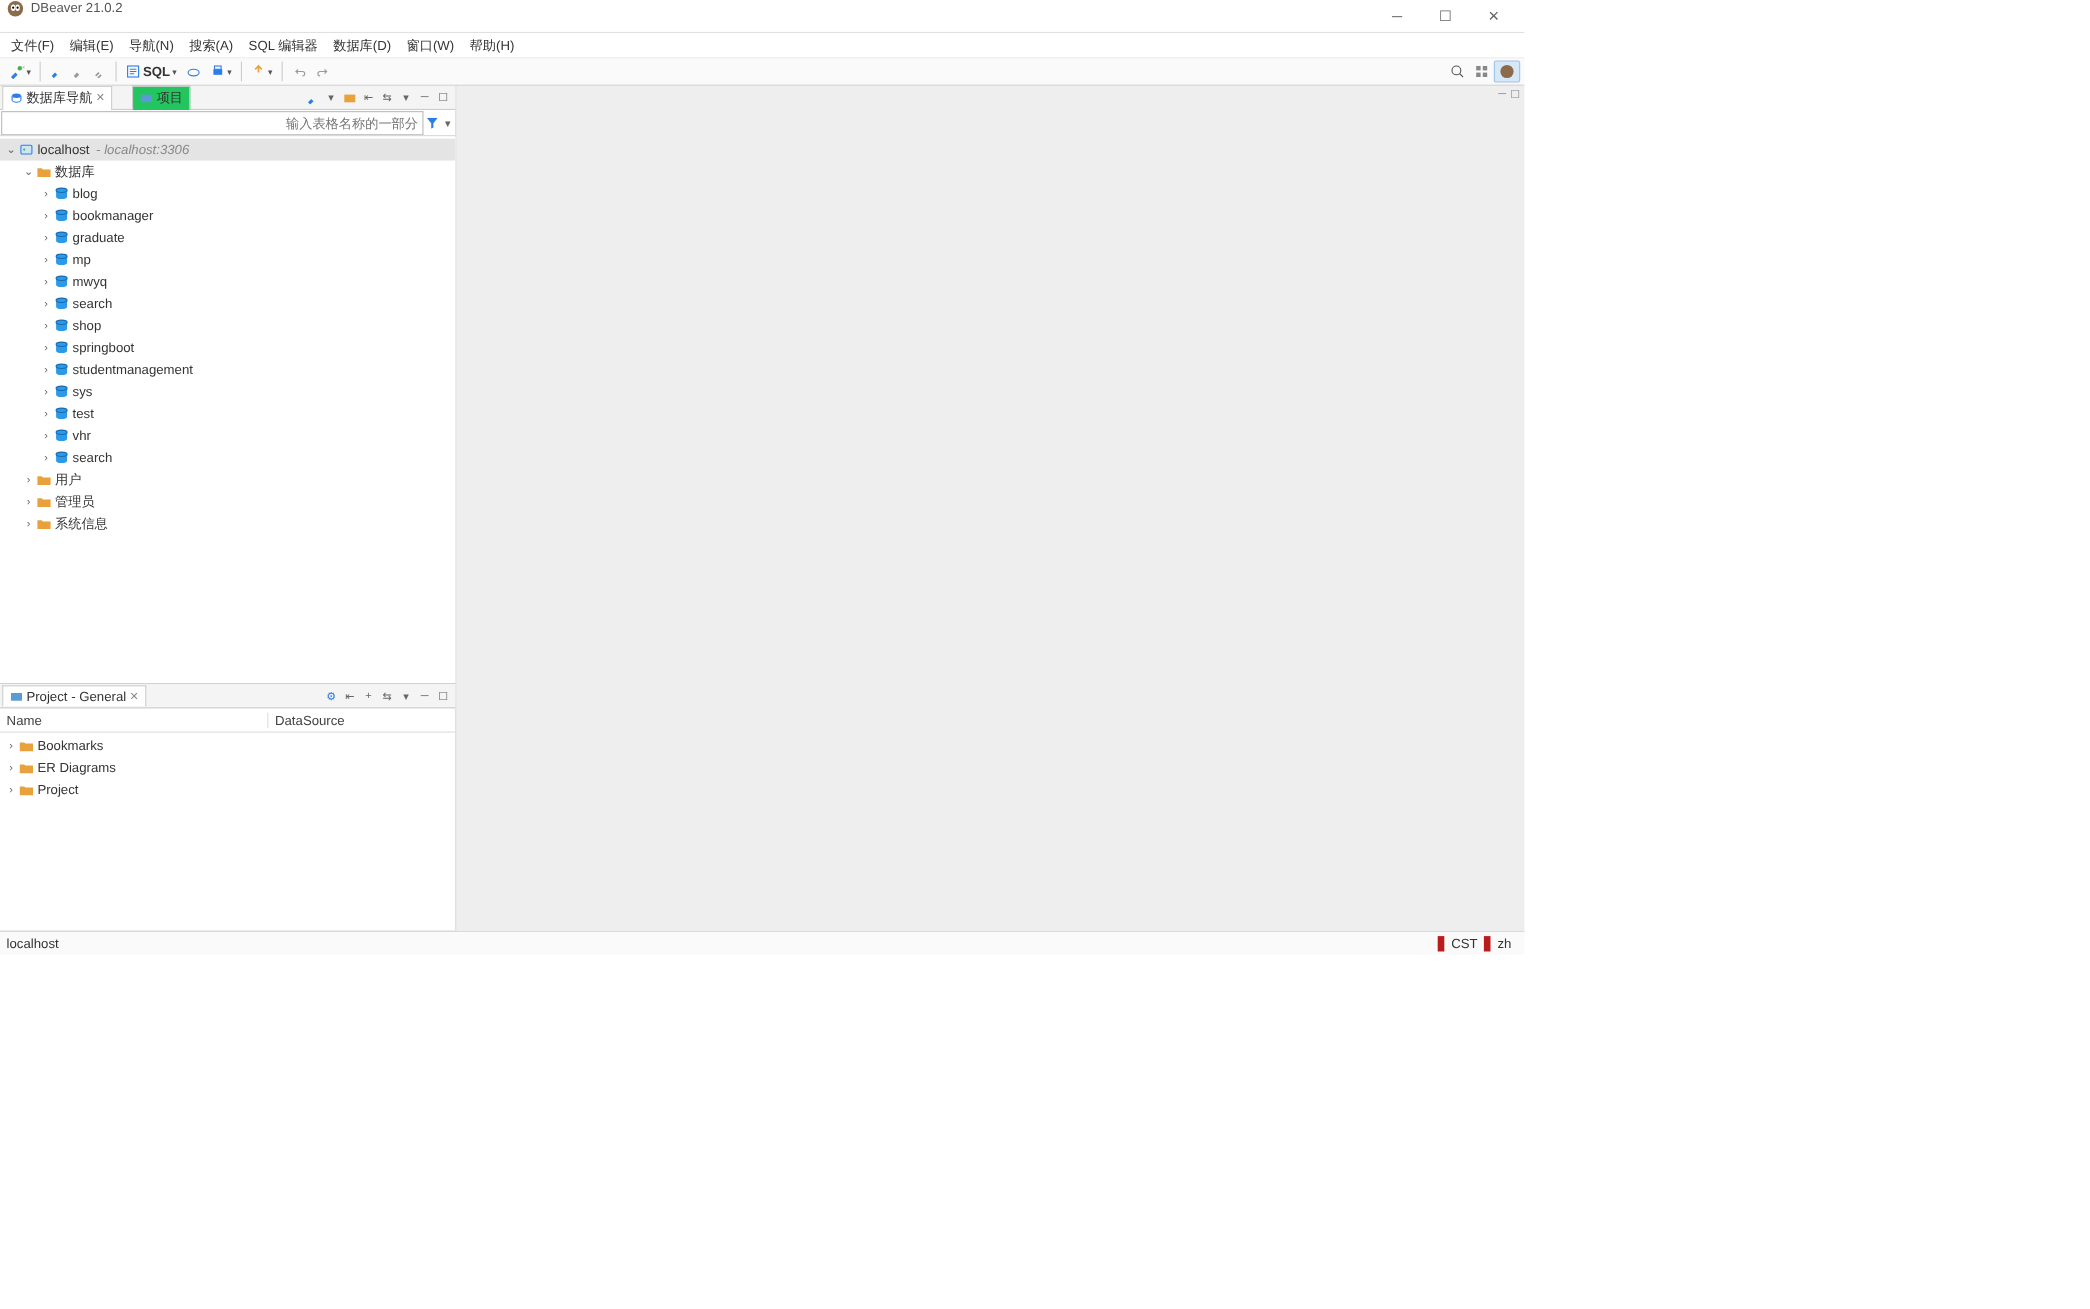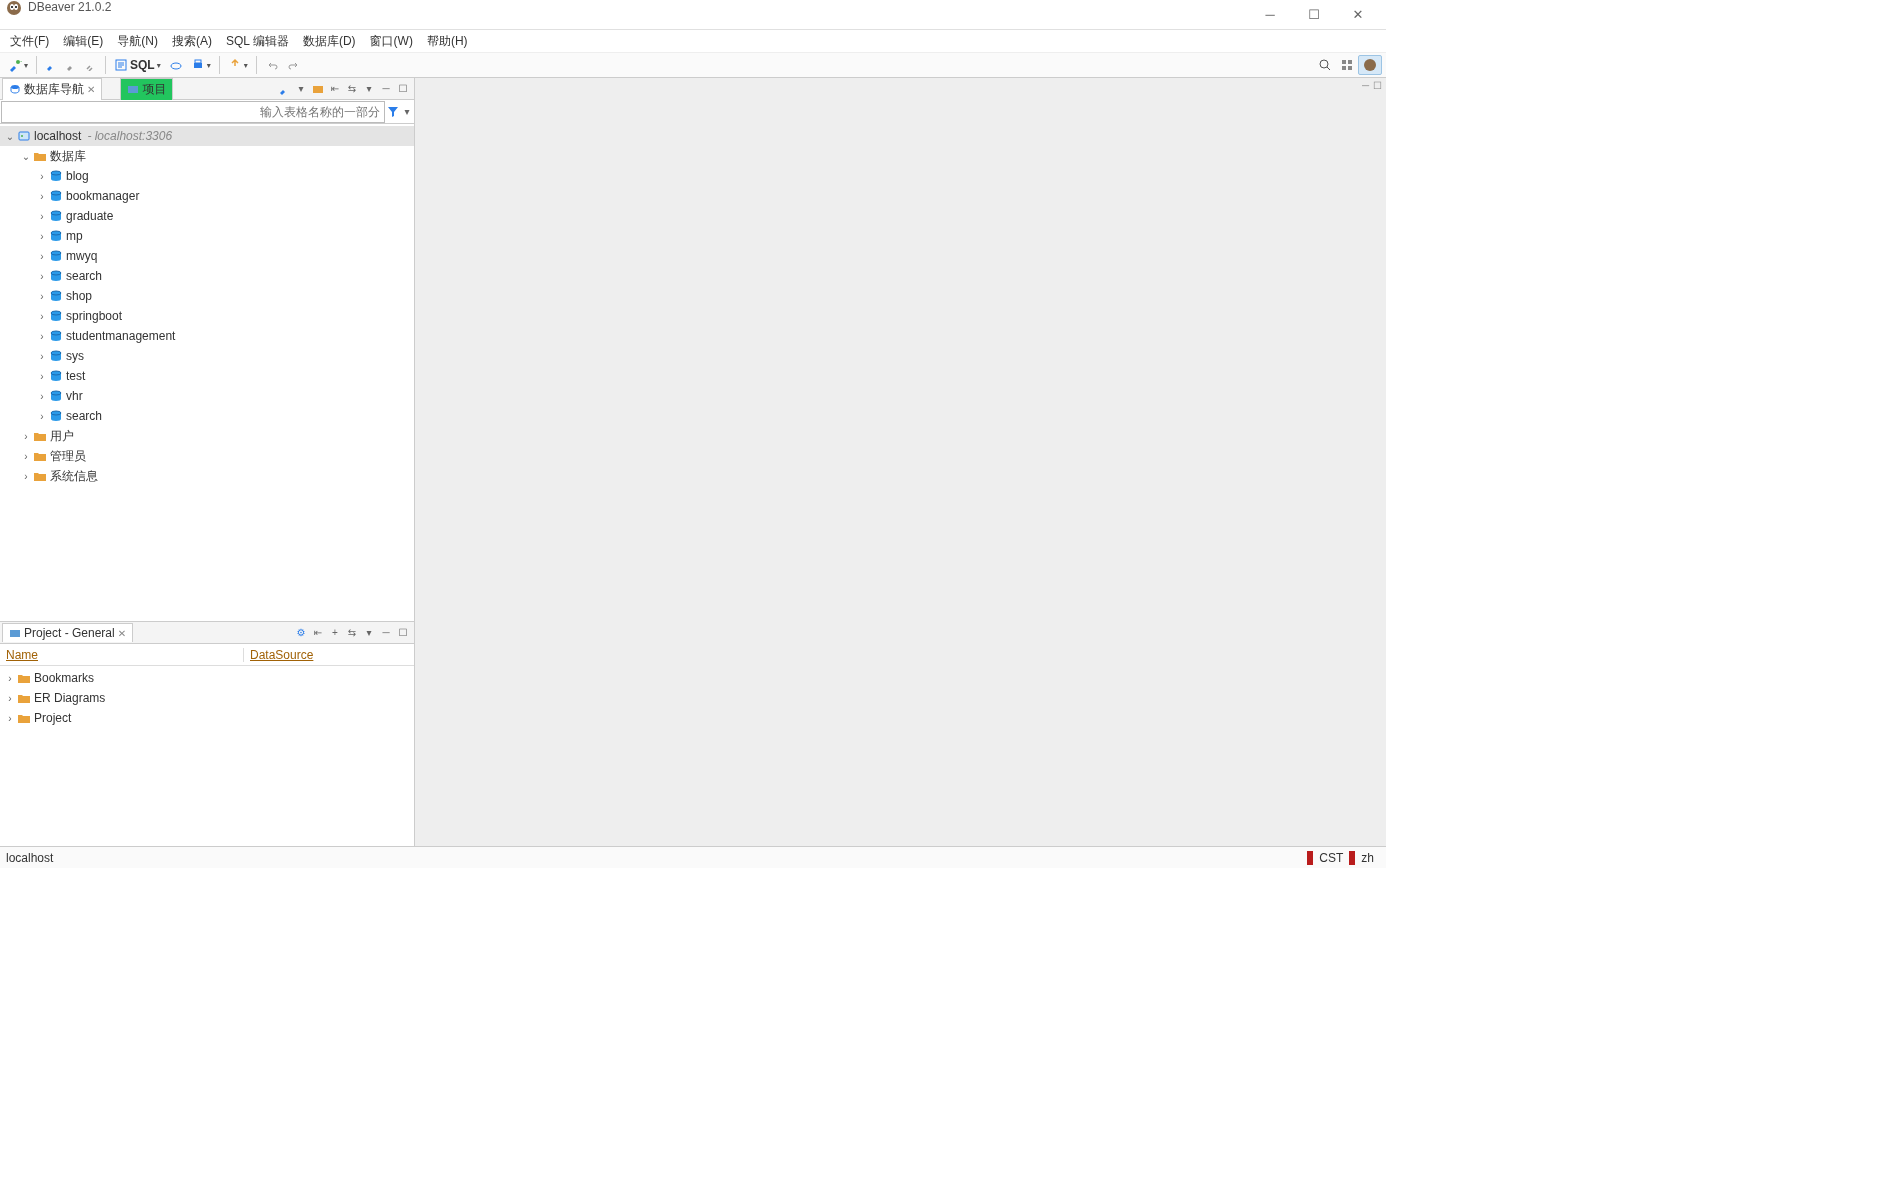--- a/index.html
+++ b/index.html
@@ -28,21 +28,21 @@
 .filterrow .fbtn { width: 14px; display: flex; justify-content: center; color: #666; font-size: 10px; }
 .tree { flex: 1; overflow: auto; padding: 2px 0; background: #fff; }
 .trow { display: flex; align-items: center; height: 20px; padding-left: 4px; white-space: nowrap; cursor: default; }
 .trow.sel { background: #e4e4e4; }
 .trow .arrow { width: 12px; font-size: 10px; color: #666; text-align: center; }
 .trow .ticon { width: 16px; display: flex; justify-content: center; }
 .trow .lbl { margin-left: 2px; }
 .trow .sub { color: #888; font-style: italic; margin-left: 6px; }
 .project-section { height: 225px; border-top: 1px solid #ccc; display: flex; flex-direction: column; }
 .cols { height: 22px; display: flex; align-items: center; border-bottom: 1px solid #ddd; }
-.cols .col { padding: 0 6px; font-size: 12px; color: #a16207; text-decoration: underline; }
+.cols .col { padding: 0 6px; font-size: 12px; color: #404040; }
 .cols .col:first-child { width: 244px; border-right: 1px solid #ddd; }
 .ptree { flex: 1; padding: 2px 0; }
 .mainarea { flex: 1; background: #eeeeee; position: relative; }
 .mainactions { position: absolute; top: 2px; right: 4px; display: flex; gap: 4px; }
 .statusbar { height: 22px; display: flex; align-items: center; border-top: 1px solid #ccc; padding: 0 6px; background: #fafafa; font-size: 12px; }
 .statusbar .spacer { flex: 1; }
 .statusbar .cell { border-left: 6px solid #b91c1c; padding: 0 6px; }
 svg { display: block; }
 </style>
 </head>

